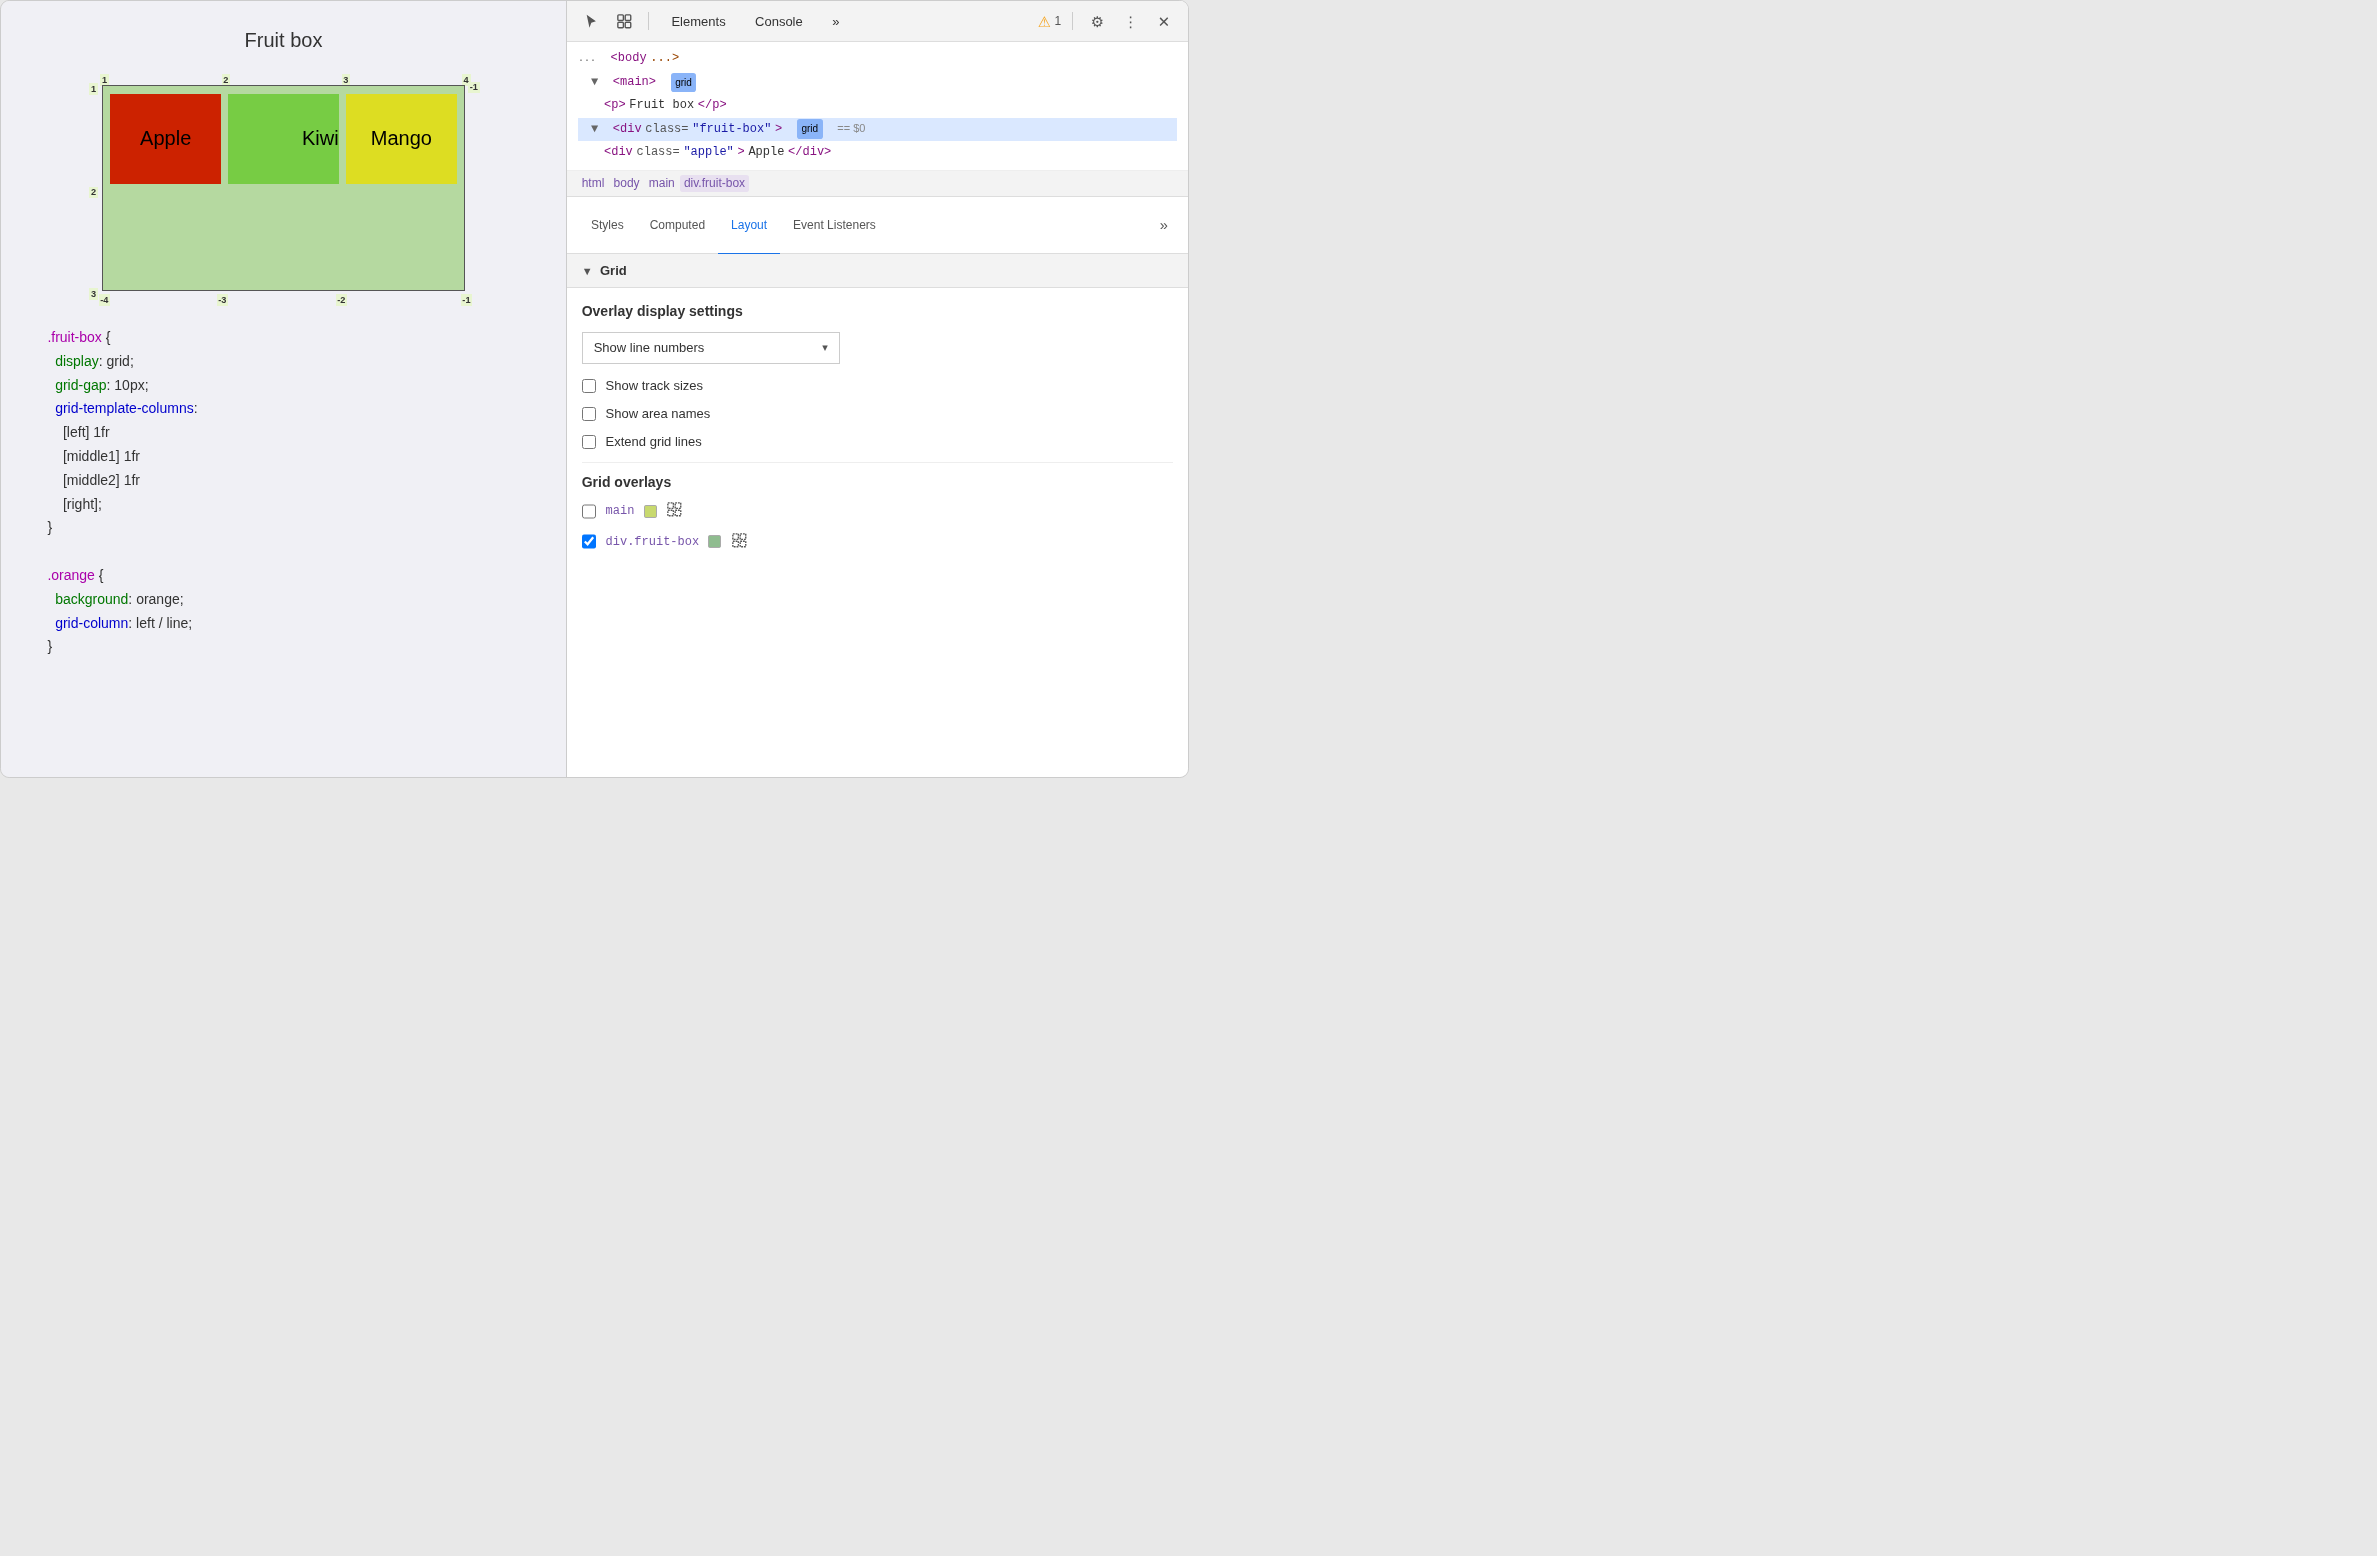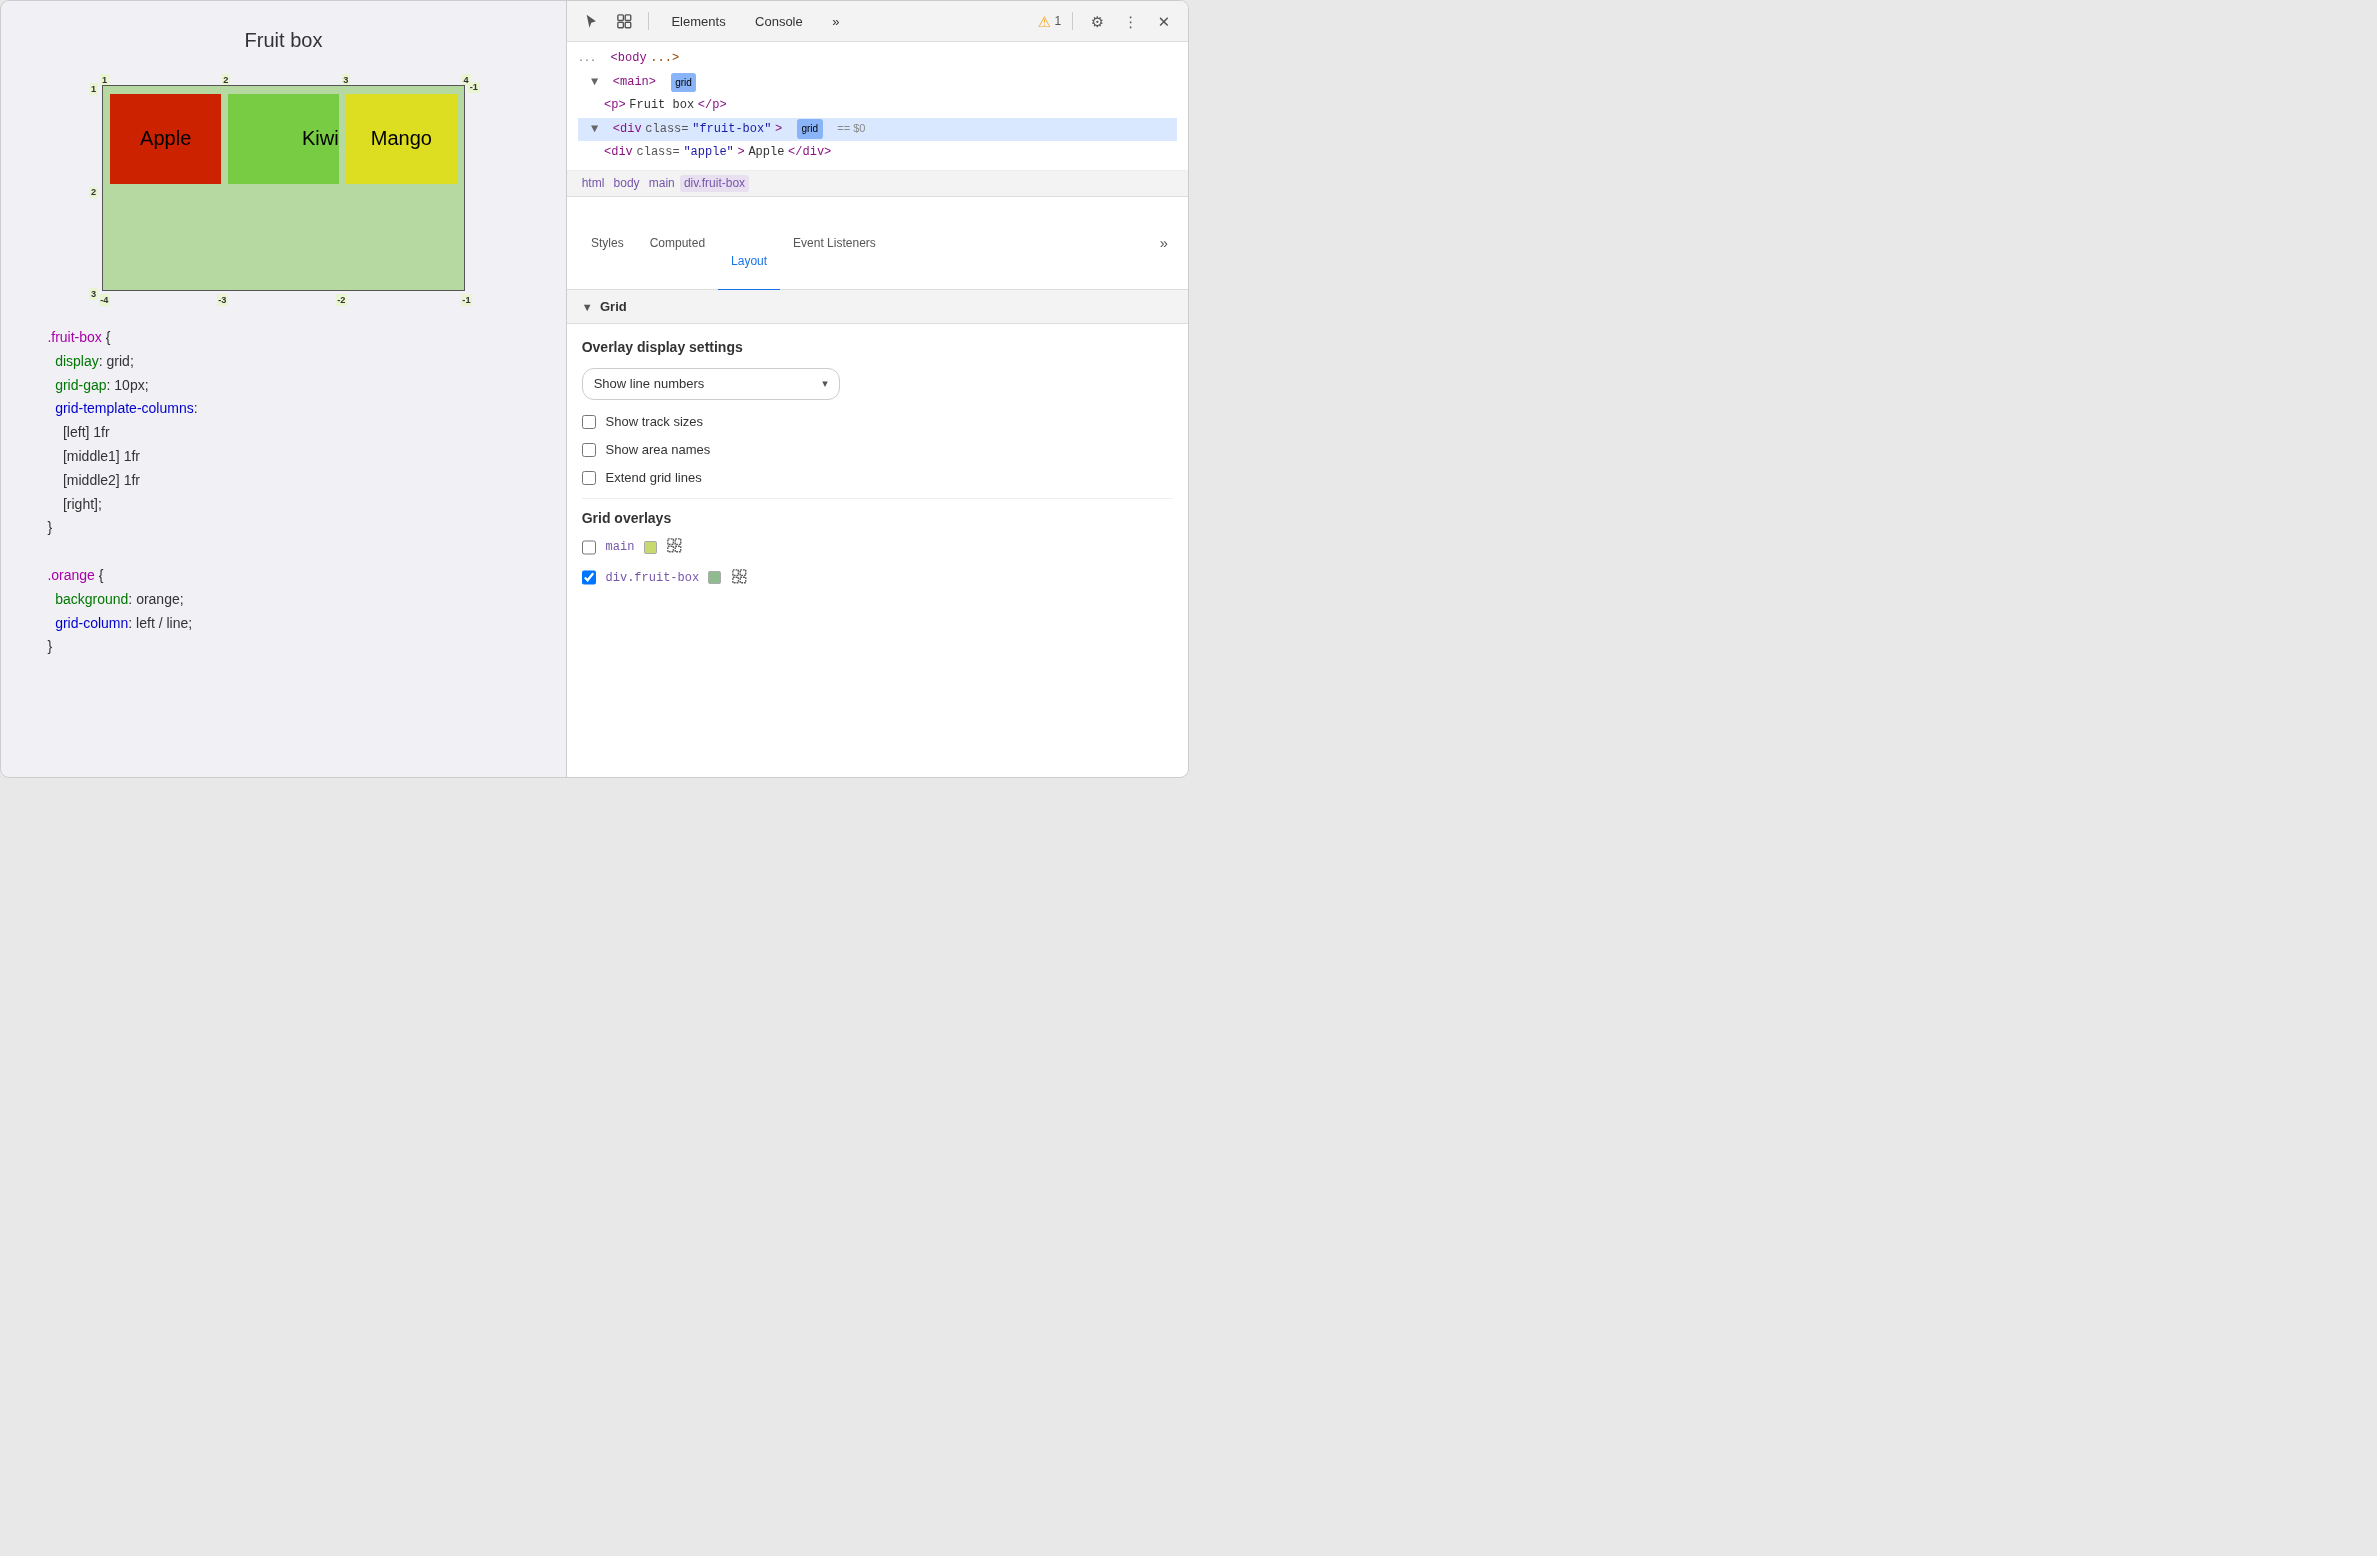--- a/index.html
+++ b/index.html
@@ -286,21 +286,20 @@
       font-size: 12px;
       cursor: pointer;
       color: #555;
       border-bottom: 1.8px solid transparent;
       margin-bottom: -0.9px;
       text-align: center;
     }
     .panel-tab.active {
       color: #1a73e8;
       border-bottom-color: #1a73e8;
-      margin-top: 36px;
     }
 
     .panel-tab-more {
       margin-left: auto;
       padding: 7.4px 9.2px;
       cursor: pointer;
       color: #555;
       font-size: 14.7px;
     }
 
@@ -341,21 +340,21 @@
     .dropdown-row {
       margin-bottom: 14.7px;
     }
 
     .dropdown {
       display: flex;
       align-items: center;
       justify-content: space-between;
       padding: 7.4px 11px;
       border: 0.9px solid #ccc;
-      border-radius: 12px;
+      border-radius: 0;
       background: #fff;
       cursor: pointer;
       font-size: 13px;
       color: #333;
       width: 258px;
     }
 
     .dropdown-arrow { color: #555; font-size: 11px; }
 
     

